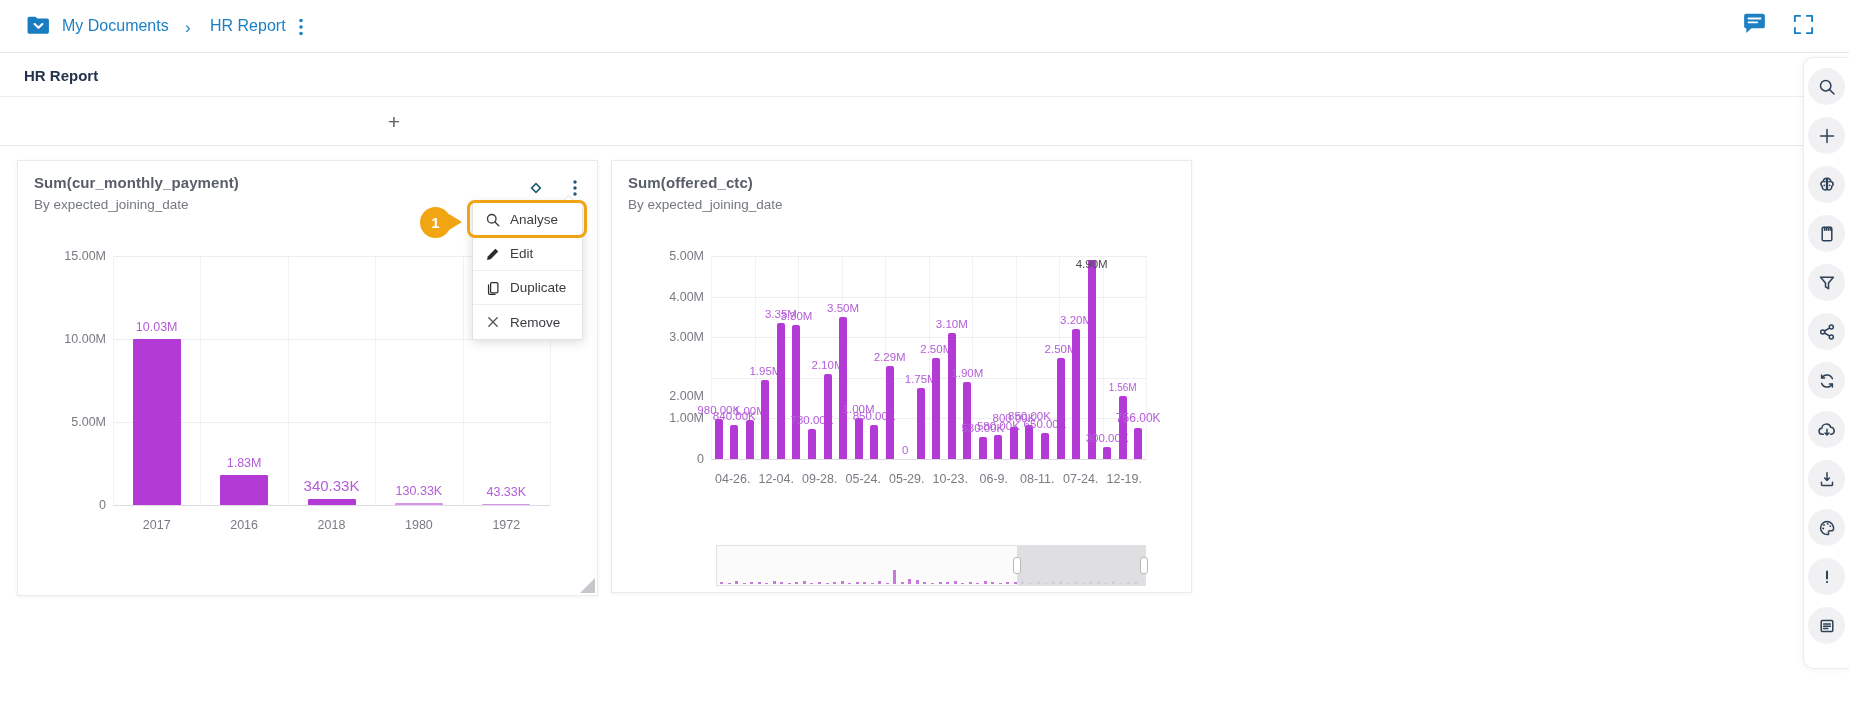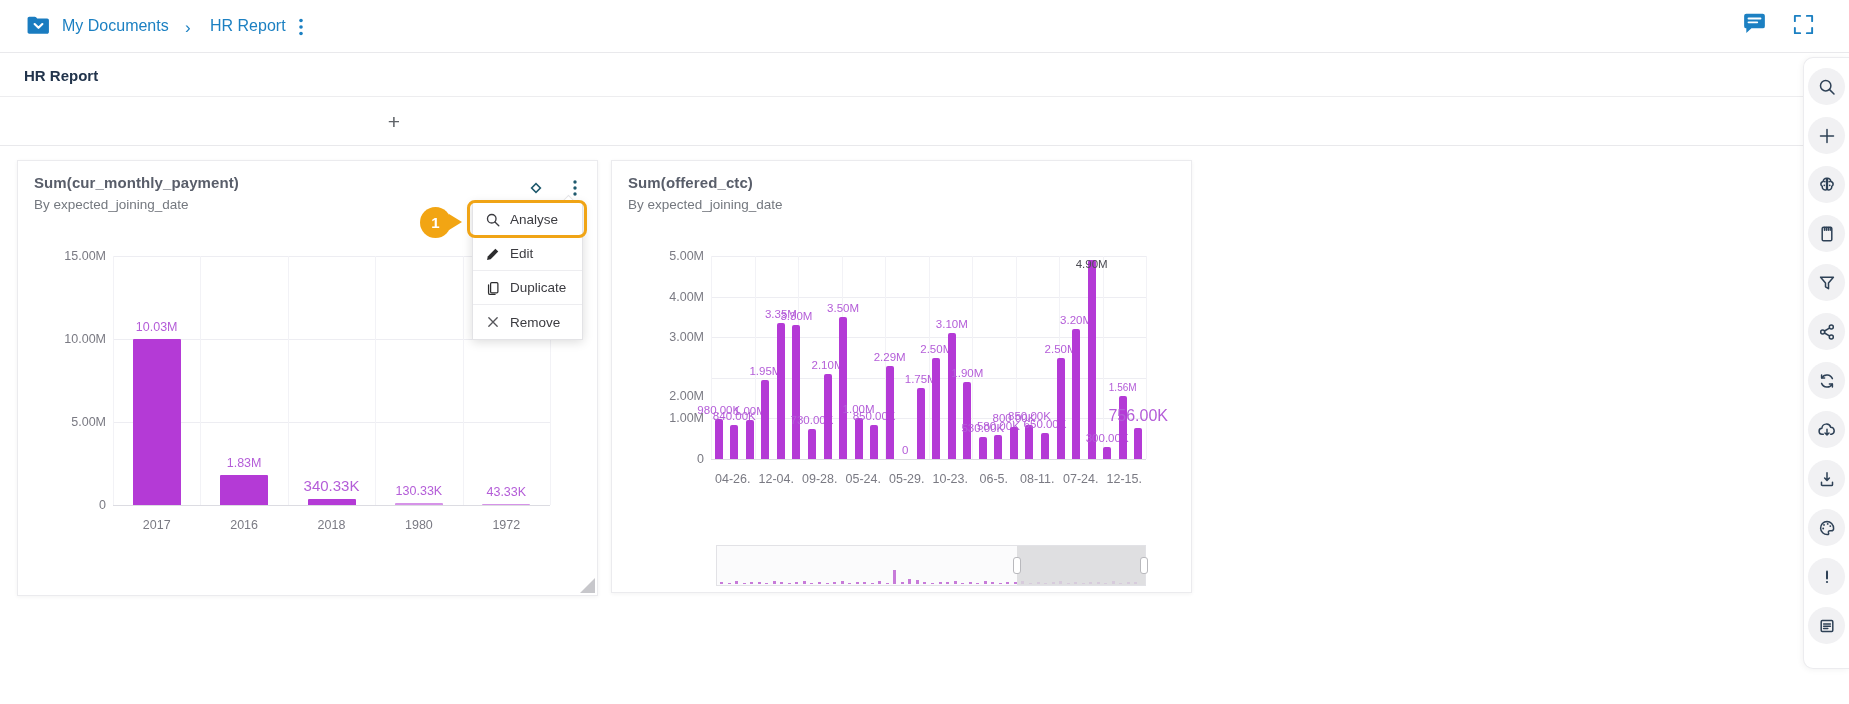--- a/index.html
+++ b/index.html
@@ -235,41 +235,41 @@
       <div class="blabel" style="left: 349.554px; bottom: 104.5px; font-size: 11.5px; color: rgb(180, 93, 216);">2.50M</div>
       <div class="bar" style="left: 361.089px; width: 8px; height: 129.92px; background: rgb(180, 58, 214); border-radius: 2px 2px 0px 0px;"></div>
       <div class="blabel" style="left: 365.089px; bottom: 132.92px; font-size: 11.5px; color: rgb(180, 93, 216);">3.20M</div>
       <div class="bar" style="left: 376.625px; width: 8px; height: 198.94px; background: rgb(180, 58, 214); border-radius: 2px 2px 0px 0px;"></div>
       <div class="blabel" style="left: 380.625px; bottom: 189px; font-size: 11.5px; color: rgb(75, 75, 83); text-align: center;">4.90M</div>
       <div class="bar" style="left: 392.161px; width: 8px; height: 12.18px; background: rgb(180, 58, 214); border-radius: 2px 2px 0px 0px;"></div>
       <div class="blabel" style="left: 396.161px; bottom: 15.18px; font-size: 11.5px; color: rgb(180, 93, 216);">300.00K</div>
       <div class="bar" style="left: 407.696px; width: 8px; height: 63.336px; background: rgb(180, 58, 214); border-radius: 2px 2px 0px 0px;"></div>
       <div class="blabel" style="left: 411.696px; bottom: 66.336px; font-size: 10px; color: rgb(180, 93, 216);">1.56M</div>
       <div class="bar" style="left: 423.232px; width: 8px; height: 30.6936px; background: rgb(180, 58, 214); border-radius: 2px 2px 0px 0px;"></div>
-      <div class="blabel" style="left: 427.232px; bottom: 33.6936px; font-size: 16px; color: rgb(180, 93, 216);">756.00K</div>
+      <div class="blabel" style="left: 427.232px; bottom: 33.6936px; font-size: 12px; color: rgb(180, 93, 216);">756.00K</div>
     </div>
   <div id="yaxis-2">
       <div class="ylab" style="left: 22px; top: 88px;">5.00M</div>
       <div class="ylab" style="left: 22px; top: 128.6px;">4.00M</div>
       <div class="ylab" style="left: 22px; top: 169.2px;">3.00M</div>
       <div class="ylab" style="left: 22px; top: 228px;">2.00M</div>
       <div class="ylab" style="left: 22px; top: 250.4px;">1.00M</div>
       <div class="ylab" style="left: 22px; top: 291px;">0</div>
     </div>
   <div id="xaxis-2">
       <div class="xlab" style="left: 120.75px; top: 311px;">04-26.</div>
       <div class="xlab" style="left: 164.25px; top: 311px;">12-04.</div>
       <div class="xlab" style="left: 207.75px; top: 311px;">09-28.</div>
       <div class="xlab" style="left: 251.25px; top: 311px;">05-24.</div>
       <div class="xlab" style="left: 294.75px; top: 311px;">05-29.</div>
       <div class="xlab" style="left: 338.25px; top: 311px;">10-23.</div>
-      <div class="xlab" style="left: 381.75px; top: 311px;">06-5.</div>
+      <div class="xlab" style="left: 381.75px; top: 311px;">06-9.</div>
       <div class="xlab" style="left: 425.25px; top: 311px;">08-11.</div>
       <div class="xlab" style="left: 468.75px; top: 311px;">07-24.</div>
-      <div class="xlab" style="left: 512.25px; top: 311px;">12-15.</div>
+      <div class="xlab" style="left: 512.25px; top: 311px;">12-19.</div>
     </div>
   <div id="brush">
       <div class="mini" style="left: 3px; height: 2px;"></div>
       <div class="mini" style="left: 10.5357px; height: 1px;"></div>
       <div class="mini" style="left: 18.0714px; height: 3px;"></div>
       <div class="mini" style="left: 25.6071px; height: 1px;"></div>
       <div class="mini" style="left: 33.1429px; height: 2px;"></div>
       <div class="mini" style="left: 40.6786px; height: 2px;"></div>
       <div class="mini" style="left: 48.2143px; height: 1px;"></div>
       <div class="mini" style="left: 55.75px; height: 3px;"></div>

